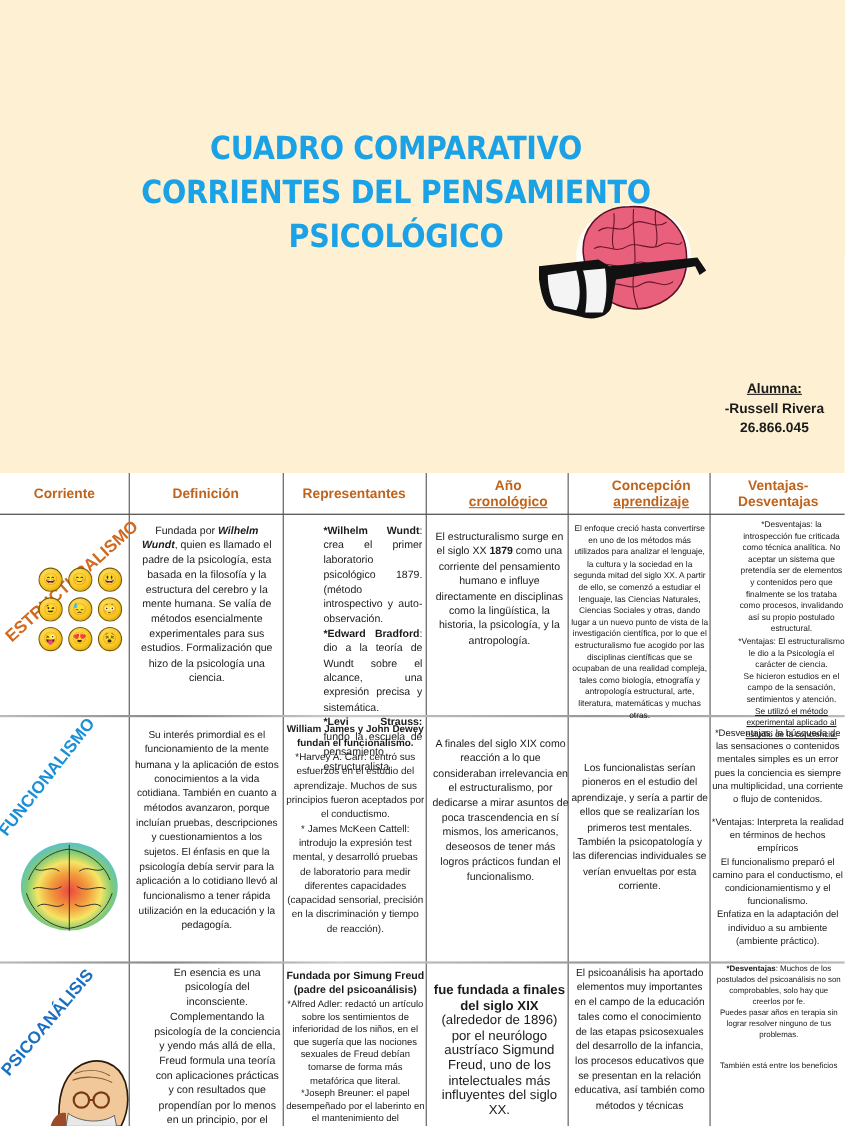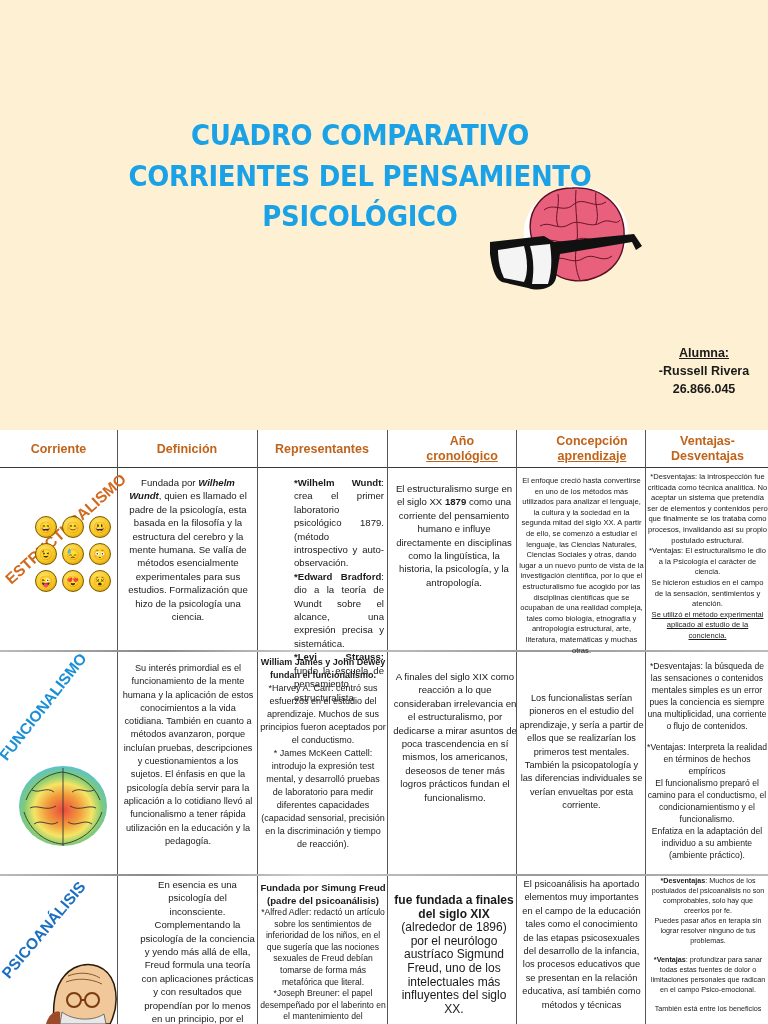--- a/index.html
+++ b/index.html
@@ -151,21 +151,21 @@
       <div class="p"><span class="b">*Edward Bradford</span><span>: dio a la teoría de Wundt sobre el alcance, una expresión precisa y sistemática.</span></div>
       <div class="p"><span class="b">*Levi Strauss:</span><span> fundo la escuela de pensamiento estructuralista</span></div>
     </div>
 
     <div class="cell" style="left:394px;top:52px;width:120px;">
       <span>El estructuralismo surge en el siglo XX </span><span class="b">1879</span><span> como una corriente del pensamiento humano e influye directamente en disciplinas como la lingüística, la historia, la psicología,  y la antropología.</span>
     </div>
 
     <div class="cell small" style="left:519px;top:46px;width:125px;">El enfoque creció hasta convertirse en uno de los métodos más utilizados para analizar el lenguaje, la cultura y la sociedad en la segunda mitad del siglo XX. A partir de ello, se comenzó a estudiar el lenguaje, las Ciencias Naturales, Ciencias Sociales y otras, dando lugar a un nuevo punto de vista de la investigación científica, por lo que el estructuralismo fue acogido por las disciplinas científicas que se ocupaban de una realidad compleja, tales como biología, etnografía y antropología estructural, arte, literatura, matemáticas y muchas otras.</div>
 
-    <div class="cell small" style="left:647px;top:42px;width:121px;">
+    <div class="cell small" style="left:647px;top:42px;width:121px;padding-left:24px;">
       <div>*Desventajas: la introspección fue criticada como técnica analítica. No aceptar un sistema que pretendía ser de elementos y contenidos pero que finalmente se los trataba como procesos, invalidando así su propio postulado estructural.</div>
       <div>*Ventajas: El estructuralismo le dio a la Psicología el carácter de ciencia.</div>
       <div>Se hicieron estudios en el campo de la sensación, sentimientos y atención.</div>
       <div style="text-decoration:underline;">Se utilizó el método experimental aplicado al estudio de la conciencia.</div>
     </div>
   </div>
 
   <div>
     <div class="corr-label" style="left:10px;top:316px;color:#1a8fd8;font-size:15.5px;transform:rotate(-52deg);">FUNCIONALISMO</div>
     <svg style="position:absolute;left:12px;top:330px;width:102px;height:90px;" viewBox="0 0 102 90">
@@ -235,18 +235,17 @@
       <div class="b">fue fundada a finales del siglo XIX</div>
       <div>(alrededor de 1896) por el neurólogo austríaco Sigmund Freud, uno de los intelectuales más influyentes del siglo XX.</div>
     </div>
 
     <div class="cell" style="left:519px;top:448px;width:125px;font-size:9.3px;line-height:13.4px;">El psicoanálisis ha aportado elementos muy importantes en el campo de la educación tales como el conocimiento de las etapas psicosexuales del desarrollo de la infancia, los procesos educativos que se presentan en la relación educativa, así también como métodos y técnicas</div>
 
     <div class="cell smaller" style="left:650px;top:446px;width:116px;">
       <div><span class="b">*Desventajas</span><span>: Muchos de los postulados del psicoanálisis no son comprobables, solo hay que creerlos por fe.</span></div>
       <div>Puedes pasar años en terapia sin lograr resolver ninguno de tus problemas.</div>
       <div class="gap"></div>
-      <div><span class="b">*Ventajas</span><span>: profundizar para sanar todas estas fuentes de dolor o limitaciones personales que radican en el campo Psico-emocional.</span></div>
       <div class="gap"></div>
       <div>También está entre los beneficios</div>
     </div>
   </div>
 </section>
 
 </body></html>

